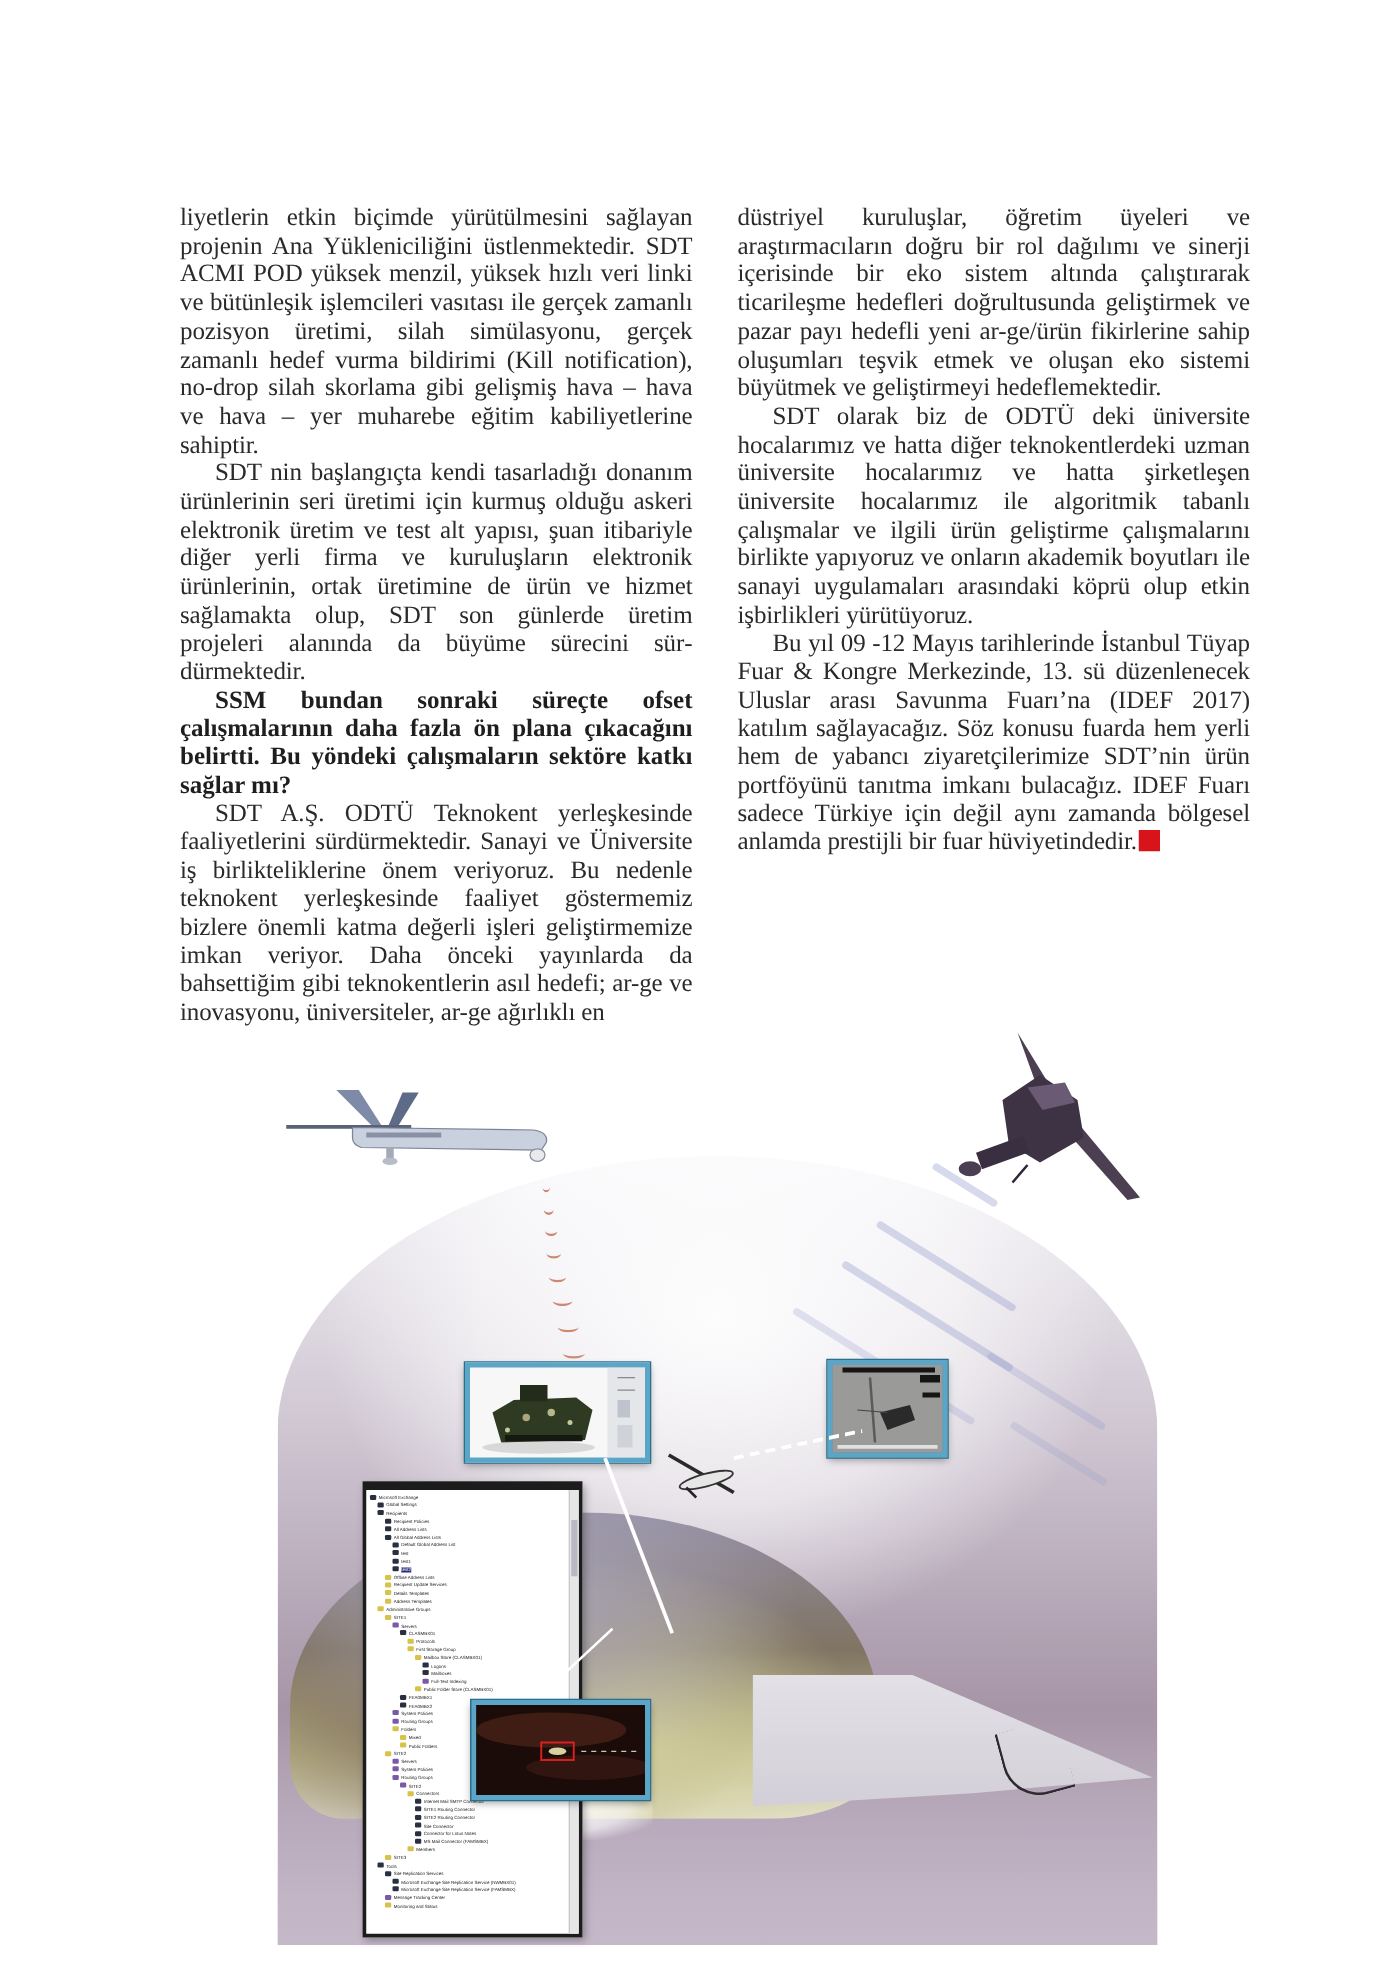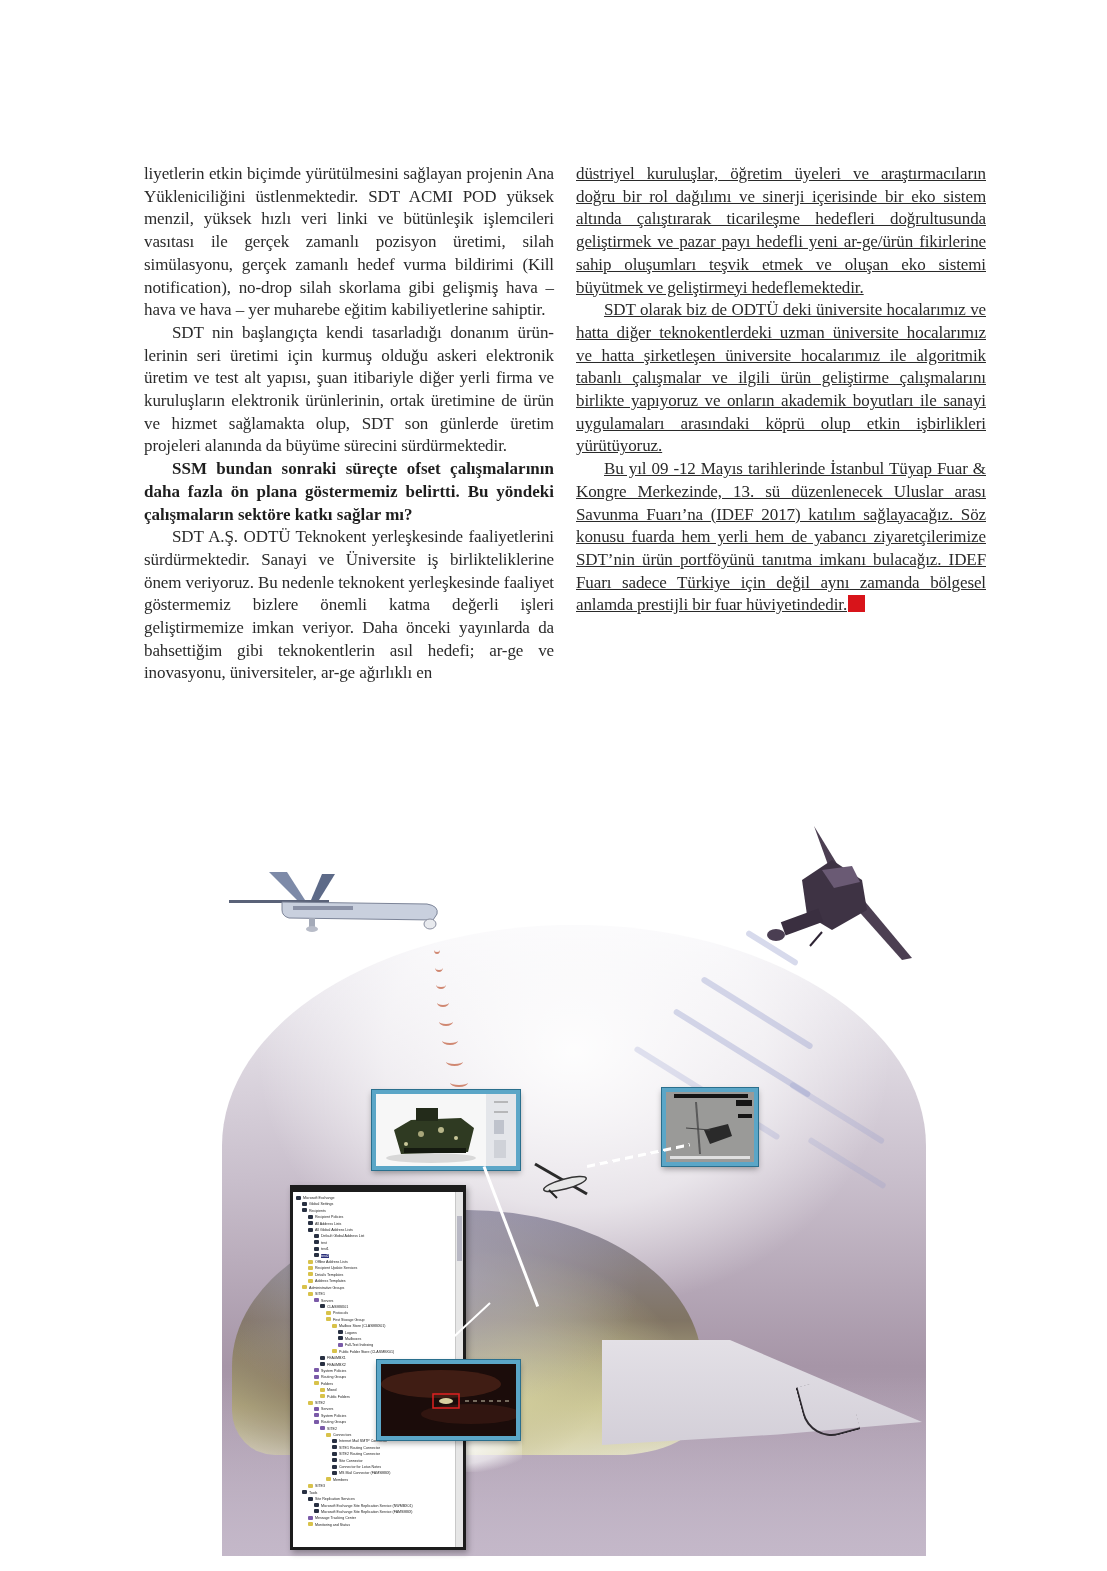--- a/index.html
+++ b/index.html
@@ -4,26 +4,26 @@
 <style>
   html, body { margin: 0; padding: 0; }
   body {
     width: 1107px; height: 1571px; position: relative; overflow: hidden;
     background: #ffffff;
     font-family: "Liberation Serif", "DejaVu Serif", serif;
     color: #2a2a2a;
   }
   .col {
     position: absolute; top: 163px; width: 410px;
-    font-size: 17px; line-height: 22.7px;
+    font-size: 20px; line-height: 22.7px;
     text-align: justify; hyphens: manual;
     letter-spacing: -0.1px;
   }
   .col.left { left: 144px; }
-  .col.right { left: 576px; text-decoration: underline; }
+  .col.right { left: 590px; }
   .col p { margin: 0; }
   .col p.indent { text-indent: 28px; }
   .col p.q { font-weight: bold; text-indent: 28px; color: #1e1e1e; letter-spacing: 0; }
   .endmark {
     display: inline-block; width: 17px; height: 17px; background: #d8141a;
     vertical-align: -2px; margin-left: 1px;
   }
 
   
   .illus {
@@ -115,21 +115,21 @@
     position: absolute; height: 3px; transform-origin: 0 50%;
     background: repeating-linear-gradient(90deg, #ffffff 0 8px, transparent 8px 13px);
   }
 </style>
 </head>
 <body>
 
 <div class="col left">
   <p>liyetlerin etkin biçimde yürütülmesini sağlayan projenin Ana Yükleniciliğini üstlenmektedir. SDT ACMI POD yüksek menzil, yüksek hızlı veri linki ve bütünleşik iş­lemcileri vasıtası ile gerçek zamanlı pozisyon üretimi, silah simülasyonu, gerçek zamanlı hedef vurma bildirimi (Kill notification), no-drop silah skorlama gibi gelişmiş hava – hava ve hava – yer muharebe eğitim kabiliyet­lerine sahiptir.</p>
   <p class="indent">SDT nin başlangıçta kendi tasarladığı donanım ürün­lerinin seri üretimi için kurmuş olduğu askeri elektro­nik üretim ve test alt yapısı, şuan itibariyle diğer yerli fir­ma ve kuruluşların elektronik ürünlerinin, ortak üreti­mine de ürün ve hizmet sağlamakta olup, SDT son gün­lerde üretim projeleri alanında da büyüme sürecini sür­dürmektedir.</p>
-  <p class="q">SSM bundan sonraki süreçte ofset çalışmaları­nın daha fazla ön plana göstermemiz belirtti. Bu yön­deki çalışmaların sektöre katkı sağlar mı?</p>
+  <p class="q">SSM bundan sonraki süreçte ofset çalışmaları­nın daha fazla ön plana çıkacağını belirtti. Bu yön­deki çalışmaların sektöre katkı sağlar mı?</p>
   <p class="indent">SDT A.Ş. ODTÜ Teknokent yerleşkesinde faali­yetlerini sürdürmektedir. Sanayi ve Üniversite iş birlik­teliklerine önem veriyoruz. Bu nedenle teknokent yer­leşkesinde faaliyet göstermemiz bizlere önemli katma değerli işleri geliştirmemize imkan veriyor. Daha önceki yayınlarda da bahsettiğim gibi teknokentlerin asıl hedefi; ar-ge ve inovasyonu, üniversiteler, ar-ge ağırlıklı en­</p>
 </div>
 
 <div class="col right">
   <p>düstriyel kuruluşlar, öğretim üyeleri ve araştırmacıların doğru bir rol dağılımı ve sinerji içerisinde bir eko sis­tem altında çalıştırarak ticarileşme hedefleri doğrultu­sunda geliştirmek ve pazar payı hedefli yeni ar-ge/ürün fikirlerine sahip oluşumları teşvik etmek ve oluşan eko sistemi büyütmek ve geliştirmeyi hedeflemektedir.</p>
   <p class="indent">SDT olarak biz de ODTÜ deki üniversite hocala­rımız ve hatta diğer teknokentlerdeki uzman üniversi­te hocalarımız ve hatta şirketleşen üniversite hocaları­mız ile algoritmik tabanlı çalışmalar ve ilgili ürün ge­liştirme çalışmalarını birlikte yapıyoruz ve onların aka­demik boyutları ile sanayi uygulamaları arasındaki köp­rü olup etkin işbirlikleri yürütüyoruz.</p>
   <p class="indent"><span>Bu yıl 09 -12 Mayıs tarihlerinde İstanbul Tüyap Fuar &amp; Kongre Merkezinde, 13. sü düzenlenecek Uluslar ara­sı Savunma Fuarı’na (IDEF 2017) katılım sağlayacağız. Söz konusu fuarda hem yerli hem de yabancı ziyaretçi­lerimize SDT’nin ürün portföyünü tanıtma imkanı bu­lacağız. IDEF Fuarı sadece Türkiye için değil aynı za­manda bölgesel anlamda prestijli bir fuar hüviyetindedir.</span><span class="endmark"></span></p>
 </div>
 
 <div class="illus">

